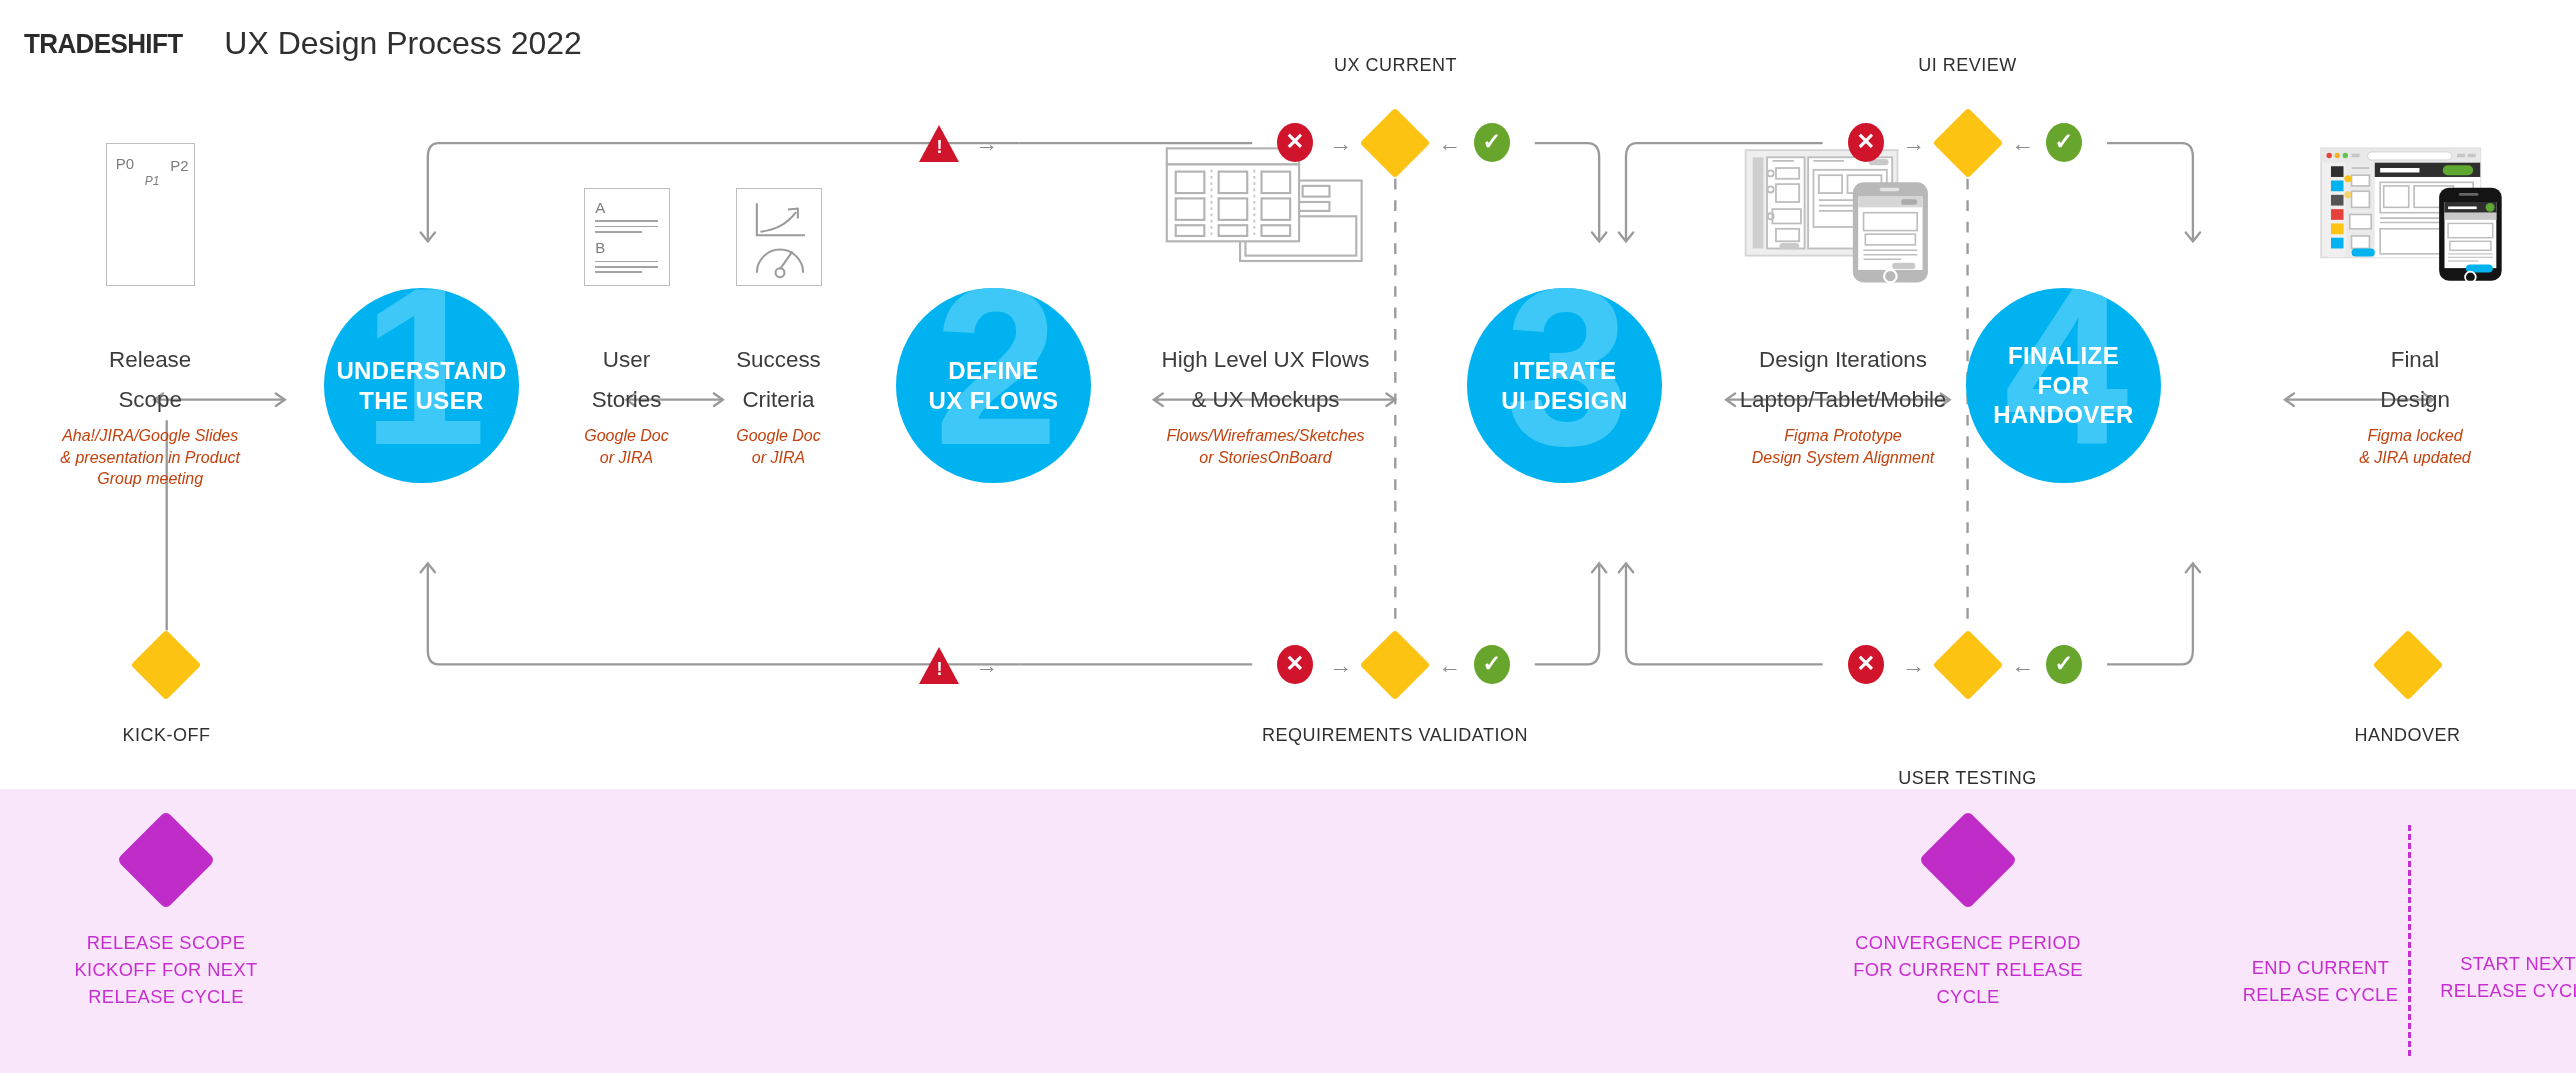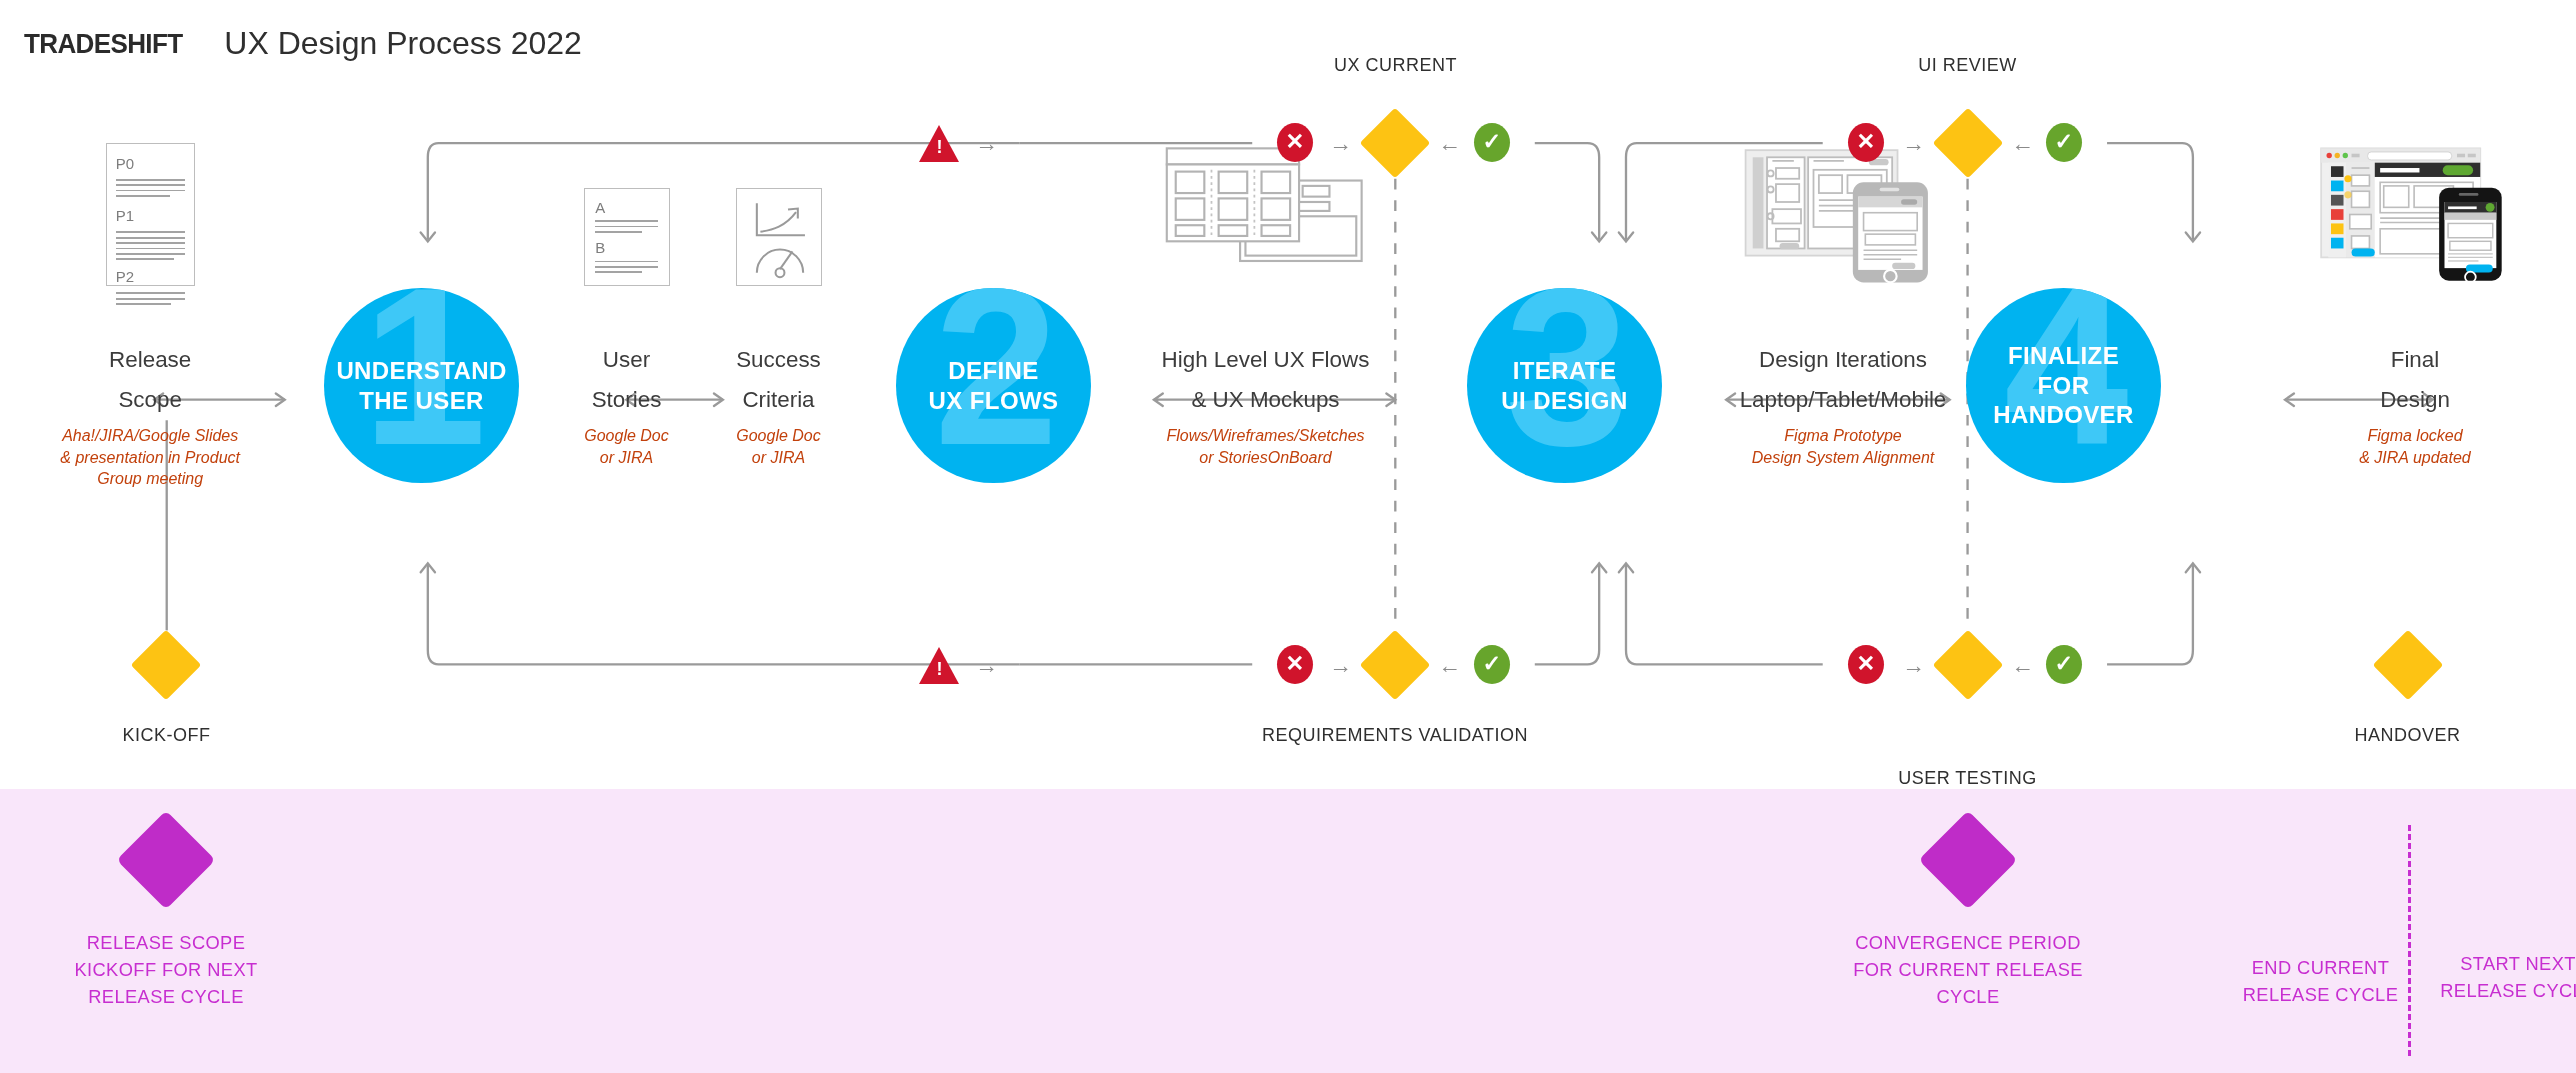--- a/index.html
+++ b/index.html
@@ -185,29 +185,29 @@
   <div class="tiny-arrow" style="left:975px; top:132px;">→</div>
   <div class="tiny-arrow" style="left:975px; top:654px;">→</div>
 
   <div class="header">
     <div class="logo">TRADESHIFT</div>
     <div class="page-title">UX Design Process 2022</div>
   </div>
 
   <div class="artifact" style="left:7.2px; top:134px; width:286px;">
     <div class="art-icons">
-      <div class="doc" style="width:89px; height:143px; padding:10.7px 9px 0 9px; display:flex; flex-direction:column; gap:5.4px;">
+      <div class="doc" style="width:89px; height:143px; padding:10.7px 9px 0 9px; display:flex; flex-direction:row; gap:5.4px;">
         <div class="dlabel" style="font-size:15px;">P0</div>
         <div style="display:flex; flex-direction:column; gap:3.6px; margin-top:1.8px;">
           <div class="dline"></div>
           <div class="dline"></div>
           <div class="dline"></div>
           <div class="dline" style="width:78%;"></div>
         </div>
-        <div class="dlabel" style="font-size:15px; margin-top:5px;">P1</div>
+        <div class="dlabel" style="font-size:12px; margin-top:19px;font-style:italic;">P1</div>
         <div style="display:flex; flex-direction:column; gap:3.6px; margin-top:1.8px;">
           <div class="dline"></div>
           <div class="dline"></div>
           <div class="dline"></div>
           <div class="dline"></div>
           <div class="dline"></div>
           <div class="dline" style="width:84%;"></div>
         </div>
         <div class="dlabel" style="font-size:15px; margin-top:2.7px;">P2</div>
         <div style="display:flex; flex-direction:column; gap:3.6px; margin-top:1.8px;">

